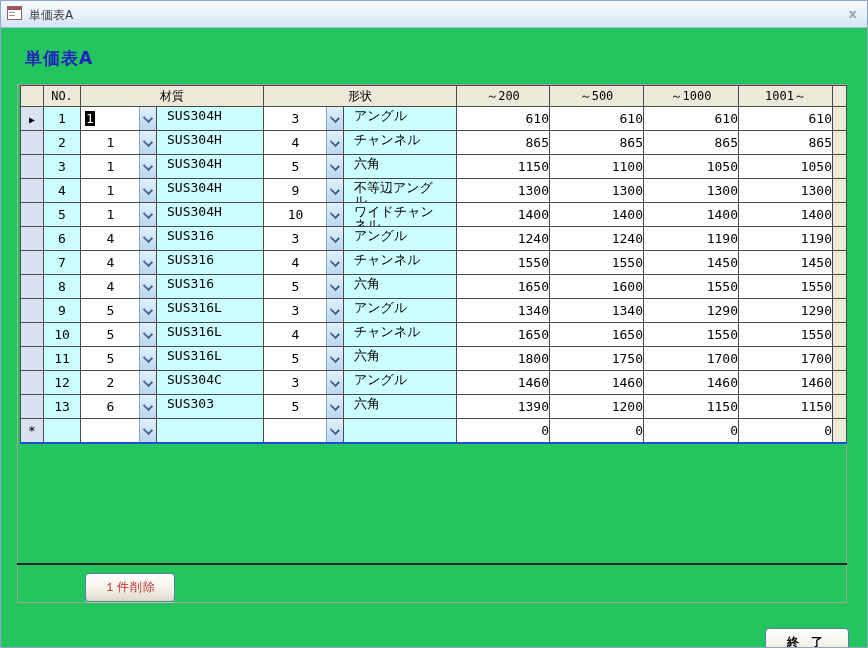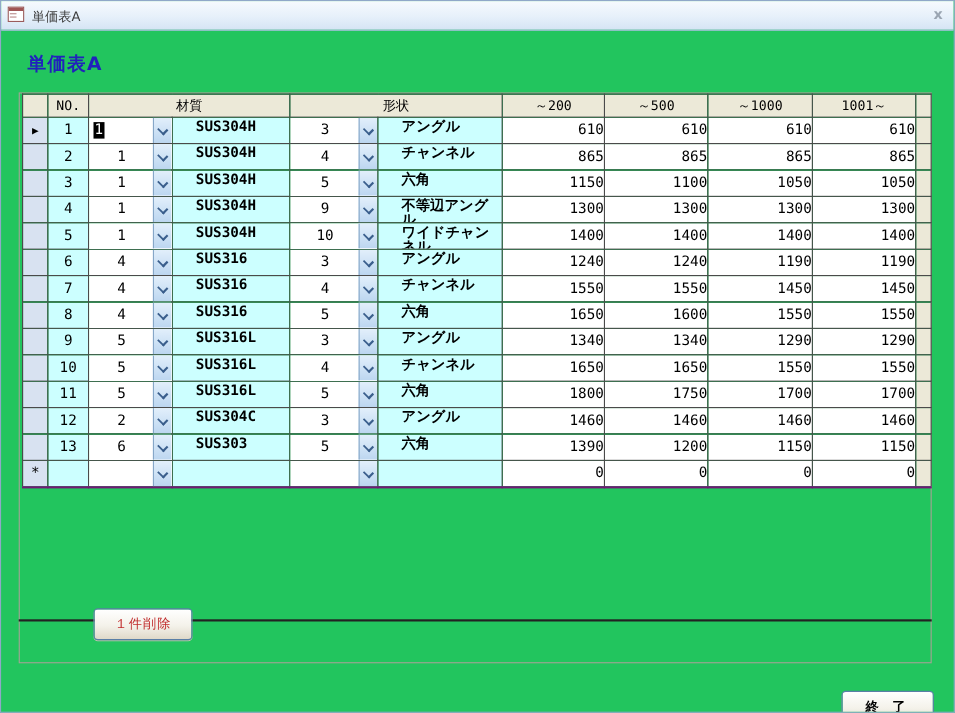--- a/index.html
+++ b/index.html
@@ -16,47 +16,47 @@
   .titlebar .wtitle{position:absolute;left:28px;top:6px;font-size:12px;color:#3c3c3c;}
   .titlebar .close-x{position:absolute;right:10px;top:5px;font-size:13px;font-weight:bold;color:#9AA5B2;cursor:default;}
   
   .page-heading{position:absolute;left:24px;top:46px;font-size:17px;font-weight:bold;color:#2121BD;letter-spacing:1px;}
   
   .subform{position:absolute;left:16px;top:83px;width:830px;height:519px;border:1px solid #A6A295;box-sizing:border-box;}
   
   table.sheet{position:absolute;left:19px;top:84px;border-collapse:collapse;table-layout:fixed;
     font-family:"DejaVu Sans Mono","DejaVu Sans",sans-serif;font-size:13px;color:#000;}
   table.sheet th,table.sheet td{border:1px solid #4A4A4A;padding:0;overflow:hidden;box-sizing:border-box;}
-  table.sheet{border-bottom:2px solid #701a75;}
+  table.sheet{border-bottom:2px solid #1d4ed8;}
   thead tr{height:21px;}
   tbody tr{height:23px;}
   th{background:#ECE9D8;font-weight:normal;font-size:12px;text-align:center;}
   td.c-sel{background:#D8E2F1;text-align:center;vertical-align:middle;}
   td.c-sel span{font-size:10px;line-height:10px;}
   td.c-no{background:#CCFFFF;text-align:center;}
   td.c-code{background:#FFFFFF;position:relative;vertical-align:middle;}
   td.c-code .code-val{display:block;margin-right:16px;text-align:center;}
   td.c-code .code-val.sel{display:inline-block;margin:0 0 0 4px;background:#000;color:#fff;text-align:left;padding:0 1px;}
   .combo{position:absolute;right:0;top:0;bottom:0;width:16px;
     background:linear-gradient(#E2EFFB,#BCD6F0);border-left:1px solid #86A7C8;}
   .combo::after{content:"";position:absolute;left:4px;top:7px;width:6px;height:6px;
     border-right:2px solid #3A5E8C;border-bottom:2px solid #3A5E8C;transform:rotate(45deg) scale(1,.8);}
   td.c-name{background:#CCFFFF;vertical-align:top;}
-  td.c-name .nm{padding:2px 0 0 21px;line-height:13px;height:21px;overflow:hidden;
-    white-space:normal;word-break:break-all;font-weight:bold;}
+  td.c-name .nm{padding:2px 0 0 10px;line-height:13px;height:21px;overflow:hidden;
+    white-space:normal;word-break:break-all;}
   td.c-name .nm.wrapnm{width:84px;}
   td.c-num{background:#FFFFFF;text-align:right;padding-right:4px;}
   td.c-stub{background:#ECE9D8;}
   
   .footer-rule{position:absolute;left:16px;top:562px;width:830px;height:2px;background:#222;}
   .xp-btn{position:absolute;border:1px solid #5A7FA6;border-radius:4px;
     background:linear-gradient(#FFFFFF,#F4F2EA 55%,#DFD9C9);
     font-family:"DejaVu Sans","Liberation Sans",sans-serif;font-size:12px;
     display:flex;align-items:center;justify-content:center;cursor:default;box-shadow:0 1px 0 #c8c4b4;}
-  .btn-delete{left:84px;top:552px;width:88px;height:27px;color:#C02B2B;letter-spacing:1px;}
+  .btn-delete{left:84px;top:572px;width:88px;height:27px;color:#C02B2B;letter-spacing:1px;}
   .btn-close{left:764px;top:627px;width:82px;height:27px;color:#000;font-weight:bold;letter-spacing:4px;}
 </style>
 </head>
 <body>
 
 <div class="window">
 
   <div class="titlebar">
     <span class="form-icon"></span>
     <span class="wtitle">単価表A</span>

